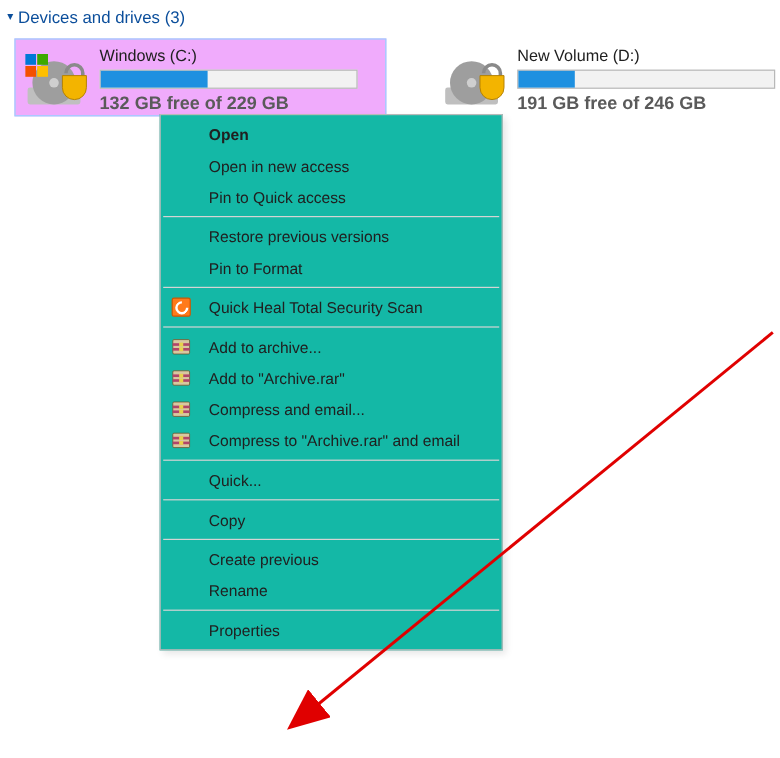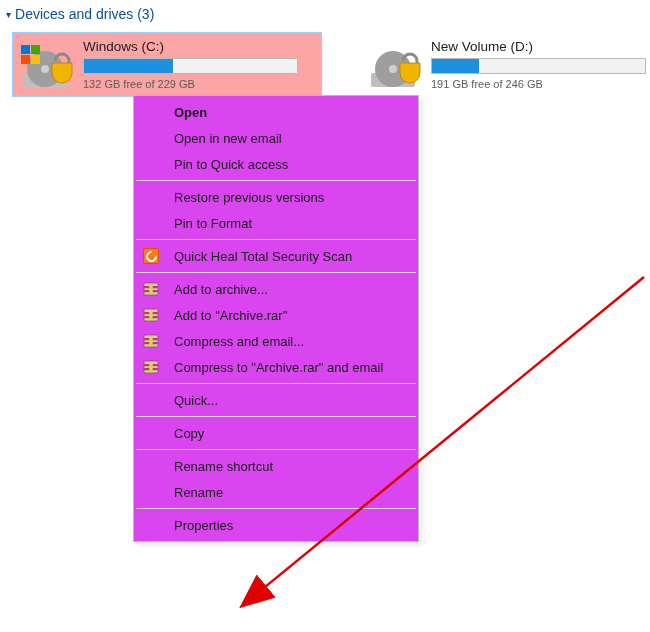--- a/index.html
+++ b/index.html
@@ -28,21 +28,21 @@
   
   .drive-tile {
     position: absolute;
     width: 310px; height: 65px;
     border: 1px solid transparent;
     padding: 6px 8px 6px 8px;
     display: flex;
     align-items: flex-start;
   }
   .drive-tile.selected {
-    background: #fca5a5;
+    background: #f0abfc;
     border: 1px solid #99d1ff;
   }
   .drive-icon-wrap {
     width: 52px; height: 52px;
     position: relative;
     margin-right: 10px;
     flex: 0 0 52px;
   }
   .drive-body { flex: 1; }
   .drive-name { font-size: 13.5px; margin-bottom: 4px; }
@@ -50,39 +50,39 @@
     width: 215px; height: 16px;
     border: 1px solid #b8b8b8;
     background: #f2f2f2;
     position: relative;
     margin-bottom: 4px;
   }
   .drive-bar-fill {
     position: absolute; left: 0; top: 0; bottom: 0;
     background: #1e90e0;
   }
-  .drive-sub { font-size: 11px; color: #5a5a5a; }
+  .drive-sub { font-size: 15px; color: #5a5a5a; font-weight: bold; }
 
   
   .drive-svg .tray { fill: #bfbfbf; }
   .drive-svg .disc { fill: #9e9e9e; }
   .drive-svg .hole { fill: #cfcfcf; }
   .drive-svg .shield-body { fill: #f3b400; stroke: #b37f00; stroke-width: 0.8; }
   .drive-svg .shield-shackle { fill: none; stroke: #8a8a8a; stroke-width: 3; }
   .drive-svg .winflag rect.b { fill: #0078d7; }
   .drive-svg .winflag rect.g { fill: #3ea900; }
   .drive-svg .winflag rect.r { fill: #f45000; }
   .drive-svg .winflag rect.y { fill: #ffbf00; }
 
   
   .ctx-menu {
     position: absolute;
     left: 133px; top: 95px;
     width: 286px;
-    background: #d946ef;
+    background: #14b8a6;
     border: 1px solid #b9b9b9;
     box-shadow: 3px 3px 6px rgba(0,0,0,0.10);
     padding: 3px 0;
   }
   .ctx-item {
     height: 26px;
     display: flex;
     align-items: center;
     padding: 0 24px 0 40px;
     position: relative;
@@ -176,21 +176,21 @@
     </div>
     <div class="drive-sub">191 GB free of 246 GB</div>
   </div>
 </div>
 
 <div class="ctx-menu">
   <div class="ctx-item bold">
     <span>Open</span>
   </div>
   <div class="ctx-item">
-    <span>Open in new email</span>
+    <span>Open in new access</span>
   </div>
   <div class="ctx-item">
     <span>Pin to Quick access</span>
   </div>
   <div class="ctx-sep"></div>
   <div class="ctx-item">
     <span>Restore previous versions</span>
   </div>
   <div class="ctx-item">
     <span>Pin to Format</span>
@@ -254,21 +254,21 @@
   <div class="ctx-sep"></div>
   <div class="ctx-item">
     <span>Quick...</span>
   </div>
   <div class="ctx-sep"></div>
   <div class="ctx-item">
     <span>Copy</span>
   </div>
   <div class="ctx-sep"></div>
   <div class="ctx-item">
-    <span>Rename shortcut</span>
+    <span>Create previous</span>
   </div>
   <div class="ctx-item">
     <span>Rename</span>
   </div>
   <div class="ctx-sep"></div>
   <div class="ctx-item">
     <span>Properties</span>
   </div>
 </div>
 

